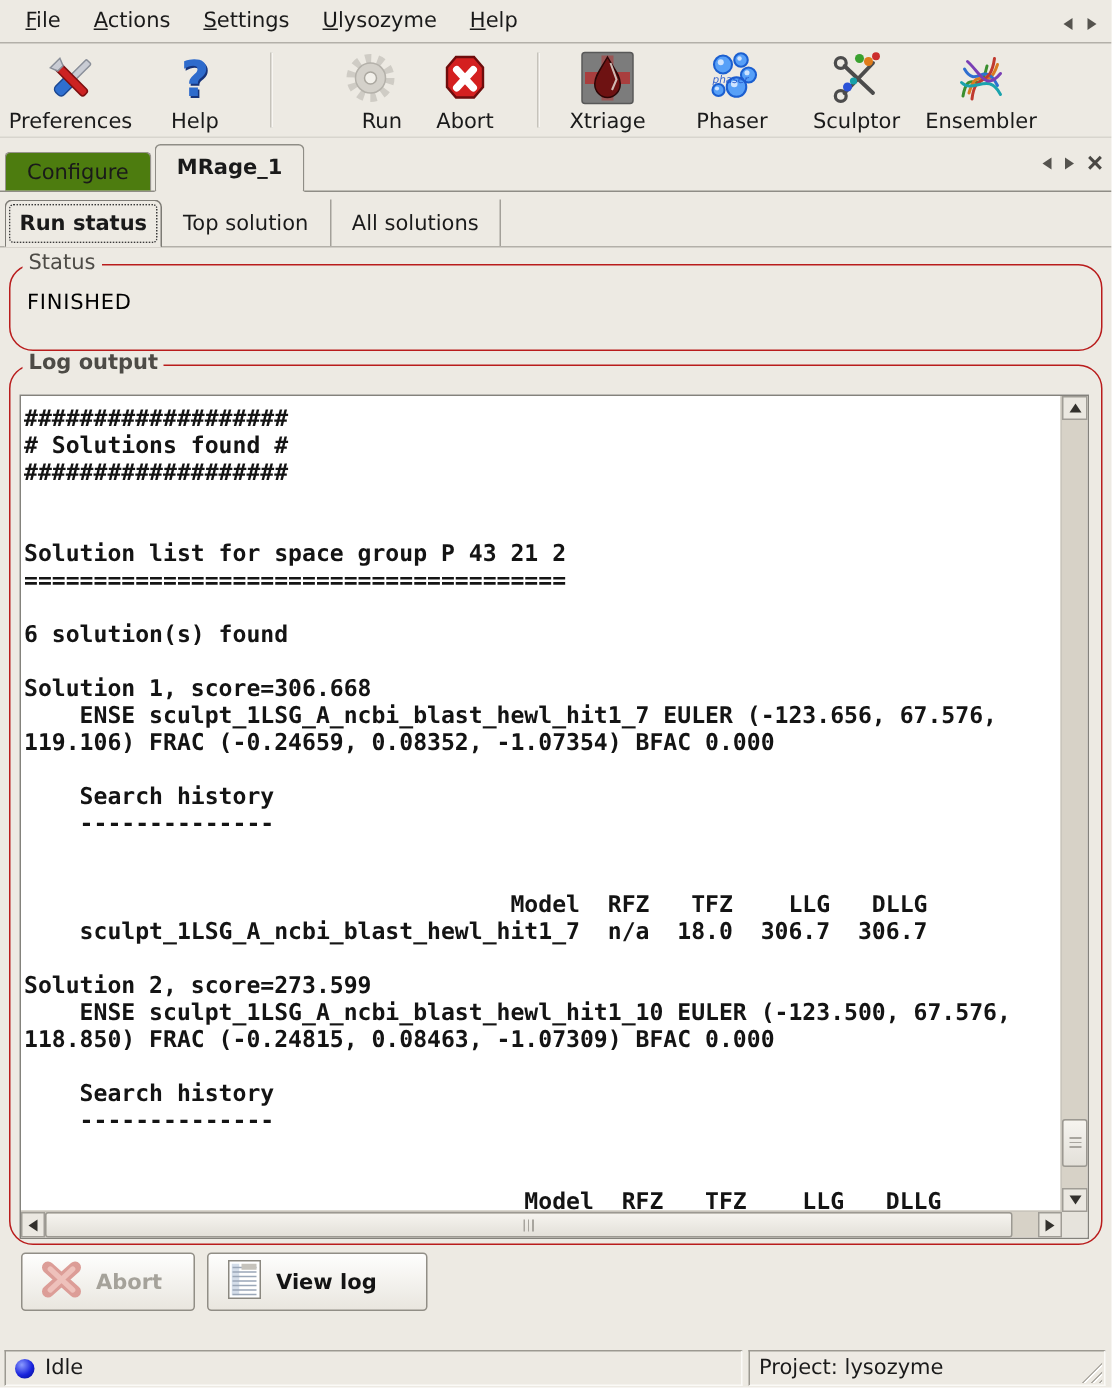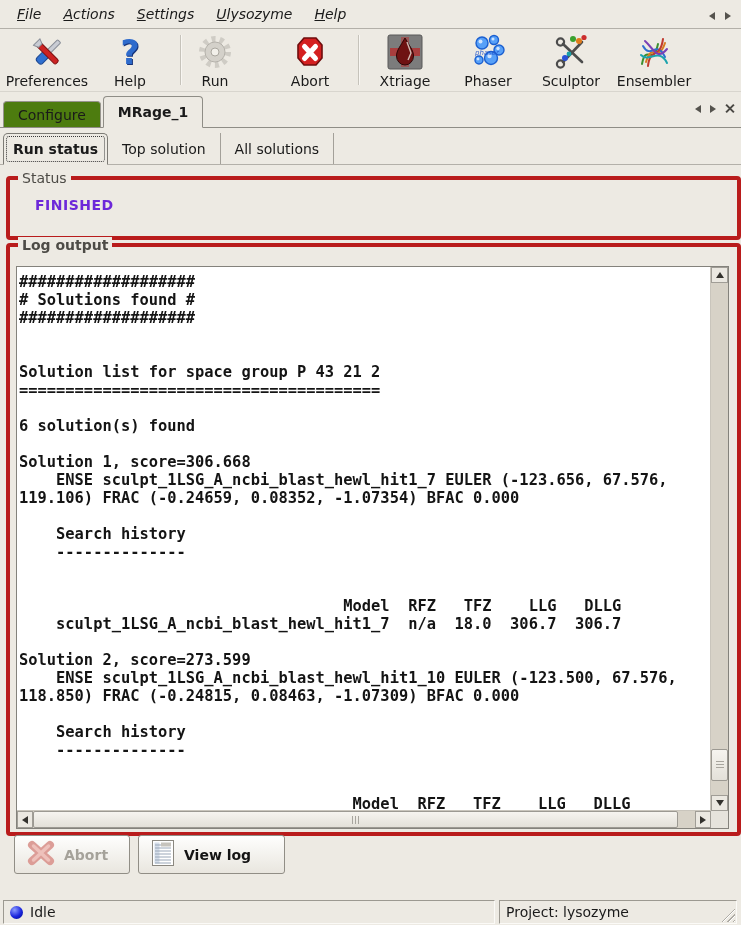--- a/index.html
+++ b/index.html
@@ -2,31 +2,31 @@
 <html><head>
 <meta charset="utf-8">
 <style>
   html,body{margin:0;padding:0;}
   body{width:741px;height:925px;position:relative;overflow:hidden;background:#edeae3;
        font-family:"DejaVu Sans","Liberation Sans",sans-serif;font-size:14px;color:#1a1a1a;}
 
   
   .menubar{position:absolute;top:0;left:0;right:0;height:28px;display:flex;align-items:center;
            padding-left:6px;border-bottom:1px solid #b3b0a9;background:#edeae3;}
-  .menu-item{padding:4px 11px;cursor:default;font-style:italic;}
+  .menu-item{padding:4px 11px;cursor:default;}
   .menu-item .accel{text-decoration:underline;}
 
   
   .toolbar{position:absolute;top:29px;left:0;right:0;height:62px;border-bottom:1px solid #d8d5ce;}
   .tool-btn{position:absolute;top:2px;height:58px;display:flex;flex-direction:column;
             align-items:center;justify-content:flex-end;}
   .tool-icon{width:42px;height:40px;display:flex;align-items:center;justify-content:center;}
   .tool-label{font-size:14px;line-height:16px;}
   .tb-prefs{left:2px;width:90px;}  .tb-help{left:92px;width:76px;}
-  .tb-run{left:174px;width:82px;}  .tb-abort{left:268px;width:84px;}
+  .tb-run{left:186px;width:82px;align-items:flex-end;}  .tb-abort{left:268px;width:84px;}
   .tb-xtriage{left:362px;width:86px;} .tb-phaser{left:448px;width:80px;}
   .tb-sculptor{left:528px;width:86px;} .tb-ensembler{left:614px;width:80px;}
   .tool-sep{position:absolute;top:6px;height:50px;width:1px;background:#c6c3bb;border-right:1px solid #f8f6f2;}
   .sep1{left:180px;} .sep2{left:358px;}
   .help-q{font-weight:bold;font-size:33px;color:#2e6bcc;text-shadow:1px 1px 0 #16337a;line-height:38px;}
 
   
   .main-tabs{position:absolute;top:95px;left:0;right:0;height:32px;border-bottom:1px solid #8f8d86;
              display:flex;align-items:flex-end;padding-left:3px;}
   .mtab{border:1px solid #97948d;border-bottom:none;border-radius:4px 4px 0 0;background:#4d7c0f;
@@ -43,24 +43,24 @@
   
   .sub-tabs{position:absolute;top:133px;left:0;right:0;height:31px;border-bottom:1px solid #b3b0a9;
             display:flex;align-items:stretch;padding-left:3px;}
   .stab{display:flex;align-items:center;padding:0 14px;border-right:1px solid #a3a099;}
   .stab.active{border:1px solid #7d7b75;border-bottom:1px solid #edeae3;margin-bottom:-1px;
                border-radius:5px 5px 0 0;font-weight:bold;position:relative;padding:0 9px;background:#edeae3;}
   .stab.active:after{content:"";position:absolute;inset:2px 2px 2px 2px;border:1px dotted #3a3a3a;border-radius:3px;}
   .subnav{position:absolute;right:10px;top:12px;display:flex;gap:10px;}
 
   
-  .groupbox{position:absolute;border:4px solid #b91c1c;border-radius:4px;}
+  .groupbox{position:absolute;border:1px solid #b91c1c;border-radius:16px;}
   .groupbox .legend{position:absolute;top:-10px;left:8px;background:#edeae3;padding:0 4px;color:#4d4b46;font-size:14px;}
   .gb-status{left:6px;top:176px;width:727px;height:56px;}
-  .finished{position:absolute;left:25px;top:17px;font-weight:bold;color:#6d28d9;letter-spacing:.5px;}
+  .finished{position:absolute;left:11px;top:17px;font-weight:normal;color:#000000;letter-spacing:.5px;}
   .gb-log{left:6px;top:243px;width:727px;height:585px;font-weight:bold;}
 
   
   .log-ctrl{position:absolute;left:6px;top:19px;width:711px;height:561px;background:#fff;
             border:1px solid #84827c;}
   .log-pre{position:absolute;left:0;top:0;right:17px;bottom:17px;margin:0;overflow:hidden;
            padding:6px 0 0 2px;white-space:pre;
            font-family:"DejaVu Sans Mono","Liberation Mono",monospace;font-size:15.4px;line-height:18px;color:#141414;}
   .vsb{position:absolute;top:0;right:0;width:17px;bottom:17px;background:#d7d2c7;border-left:1px solid #c9c5bc;}
   .hsb{position:absolute;left:0;bottom:0;right:17px;height:17px;background:#d7d2c7;border-top:1px solid #c9c5bc;}

